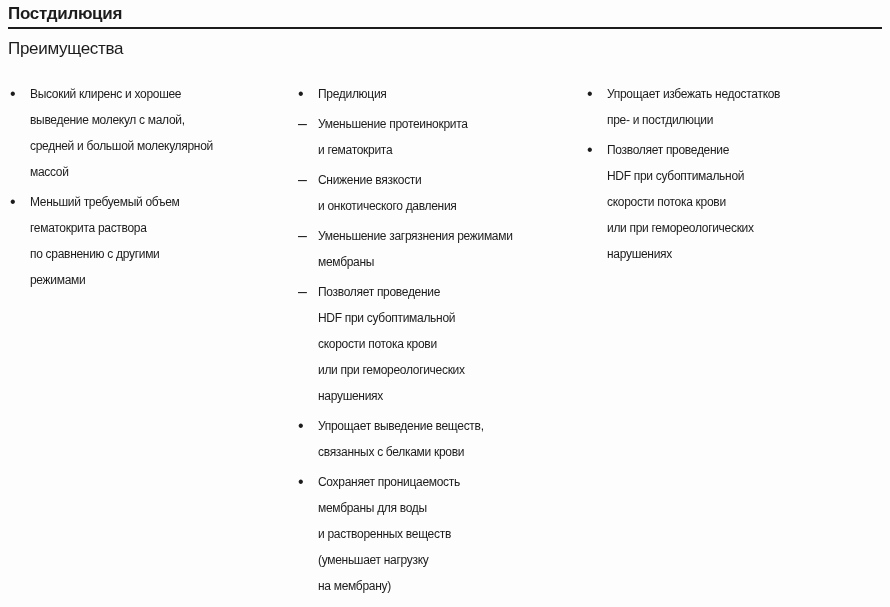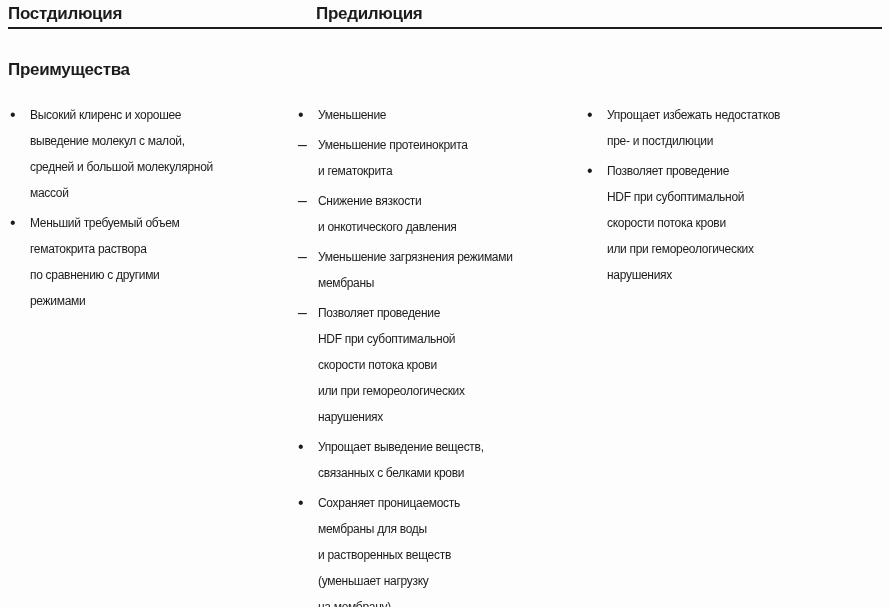--- a/index.html
+++ b/index.html
@@ -15,39 +15,38 @@
   .page {
     box-sizing: border-box;
     width: 890px;
     height: 607px;
     padding: 4px 8px 0 8px;
   }
   
   .head-row {
     display: grid;
     grid-template-columns: 288px 289px 1fr;
-    gap: 20px;
   }
   .col-header {
     font-size: 17px;
     font-weight: bold;
     line-height: 19px;
     letter-spacing: -0.3px;
     white-space: nowrap;
   }
   .head-rule {
     border: none;
     border-top: 2.5px solid #1c1c1c;
     margin: 4px 0 0 0;
   }
   .section-header {
     font-size: 17px;
-    font-weight: bold;
+    font-weight: normal;
     letter-spacing: -0.3px;
-    margin-top: 31px;
+    margin-top: 10px;
     line-height: 19px;
   }
   
   .body-row {
     display: grid;
     grid-template-columns: 288px 289px 1fr;
     margin-top: 23px;
   }
   ul.advantages {
     list-style: none;
@@ -73,21 +72,20 @@
     white-space: pre-line; 
   }
 </style>
 </head>
 <body>
 
 <div class="page">
 
   <div class="head-row">
     <div class="col-header">Постдилюция</div>
-    <div class="col-header">Предилюция</div>
   </div>
 
   <hr class="head-rule">
 
   <div class="section-header">Преимущества</div>
 
   <div class="body-row">
 
     <ul class="advantages">
       <li class="item">
@@ -102,21 +100,21 @@
         <span class="item-text">Меньший требуемый объем
 гематокрита раствора
 по сравнению с другими
 режимами</span>
       </li>
     </ul>
 
     <ul class="advantages">
       <li class="item">
         <span class="marker">•</span>
-        <span class="item-text">Уменьшение</span>
+        <span class="item-text">Предилюция</span>
       </li>
       <li class="item">
         <span class="marker">–</span>
         <span class="item-text">Уменьшение протеинокрита
 и гематокрита</span>
       </li>
       <li class="item">
         <span class="marker">–</span>
         <span class="item-text">Снижение вязкости
 и онкотического давления</span>

